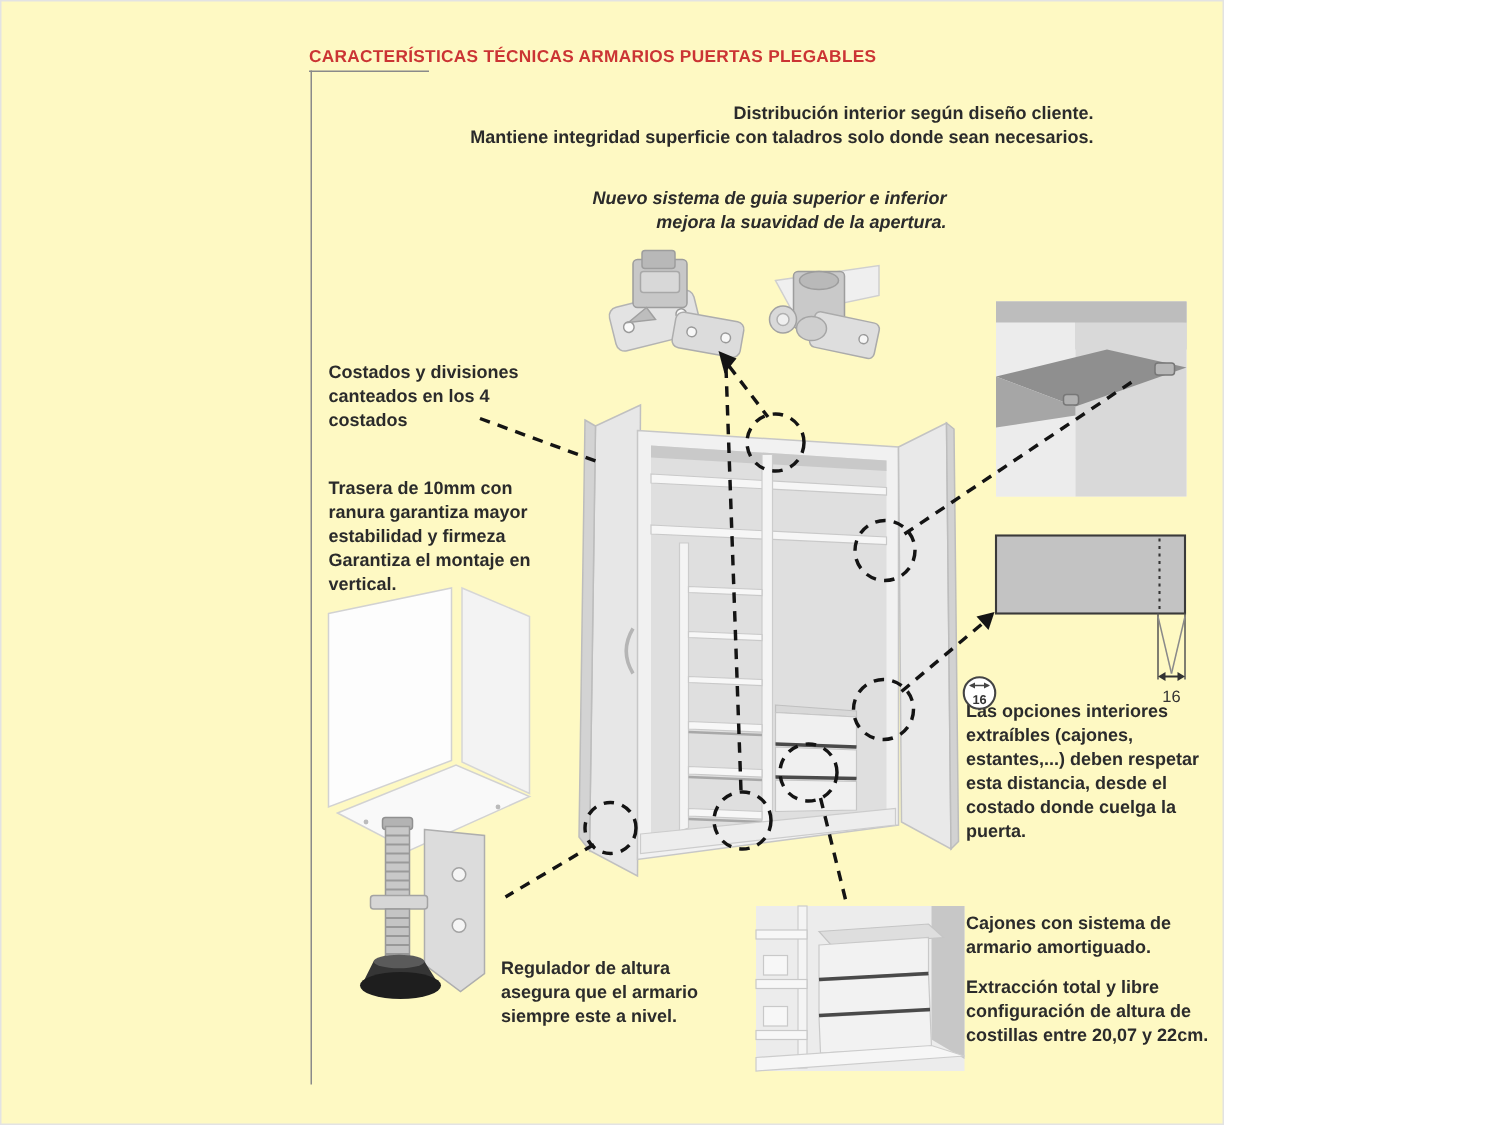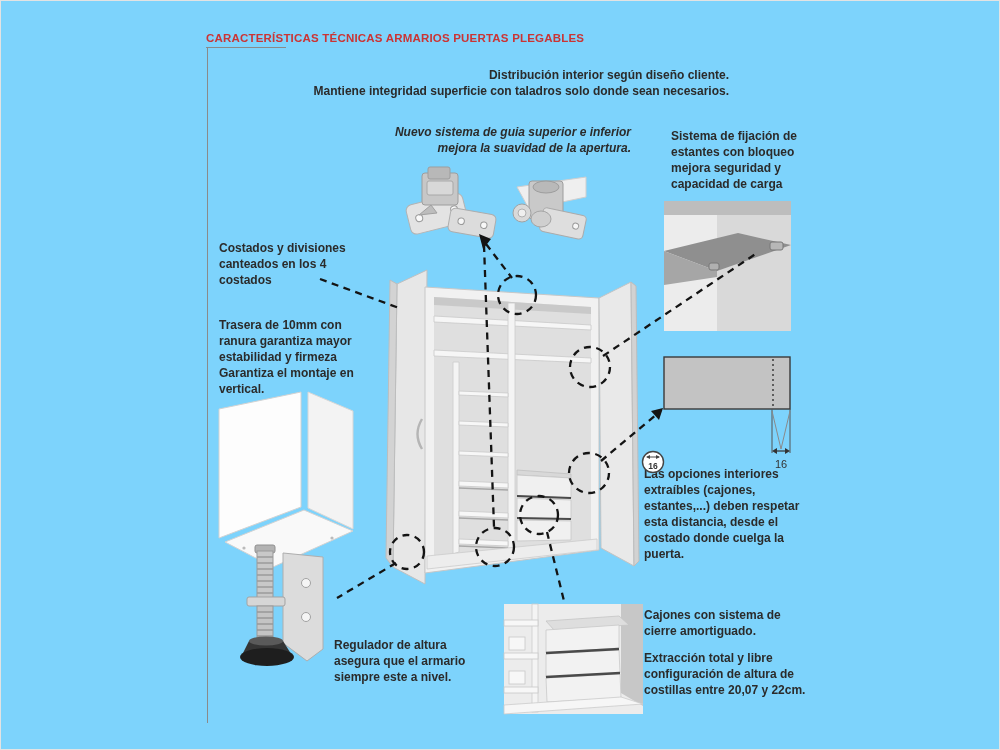--- a/index.html
+++ b/index.html
@@ -1,17 +1,17 @@
 <!DOCTYPE html>
 <html><head>
 <meta charset="utf-8">
 <style>
   html,body{margin:0;padding:0;background:#ffffff;}
   .page{
-    position:relative;width:1000px;height:750px;background:#7dd3fc;
+    position:relative;width:816px;height:750px;background:#fef9c3;
     font-family:"Liberation Sans",sans-serif;font-weight:700;color:#2b2b2b;
     border:1px solid #e3e3e3;box-sizing:border-box;overflow:hidden;
   }
   .abs{position:absolute;}
   .title{
     font-size:11.5px;letter-spacing:.2px;color:#cb3434;white-space:nowrap;
   }
   .txt{font-size:12px;line-height:16px;}
   .center{text-align:right;}
   .rule-h{border-top:1.6px solid #8a8a8a;}
@@ -30,29 +30,28 @@
   <div class="abs txt center" style="left:298px;top:66px;width:430px;">
     <div>Distribución interior según diseño cliente.</div>
     <div>Mantiene integridad superficie con taladros solo donde sean necesarios.</div>
   </div>
 
   <div class="abs txt center" style="left:350px;top:123px;width:280px;font-style:italic;">
     <div>Nuevo sistema de guia superior e inferior</div>
     <div>mejora la suavidad de la apertura.</div>
   </div>
 
-  <div class="abs txt" style="left:670px;top:127px;width:142px;">Sistema de fijación de estantes con bloqueo mejora seguridad y capacidad de carga</div>
 
   <div class="abs txt" style="left:218px;top:239px;width:135px;">Costados y divisiones canteados en los 4 costados</div>
   <div class="abs txt" style="left:218px;top:316px;width:145px;">Trasera de 10mm con ranura garantiza mayor estabilidad y firmeza</div>
   <div class="abs txt" style="left:218px;top:364px;width:145px;">Garantiza el montaje en vertical.</div>
 
   <div class="abs txt" style="left:643px;top:465px;width:165px;">Las opciones interiores extraíbles (cajones, estantes,...) deben respetar esta distancia, desde el costado donde cuelga la puerta.</div>
 
-  <div class="abs txt" style="left:643px;top:606px;width:172px;">Cajones con sistema de cierre amortiguado.</div>
+  <div class="abs txt" style="left:643px;top:606px;width:172px;">Cajones con sistema de armario amortiguado.</div>
   <div class="abs txt" style="left:643px;top:649px;width:176px;">Extracción total y libre configuración de altura de costillas entre 20,07 y 22cm.</div>
 
   <div class="abs txt" style="left:333px;top:636px;width:150px;">Regulador de altura asegura que el armario siempre este a nivel.</div>
 
   <svg class="abs" style="left:0;top:0;" width="1000" height="750" viewBox="0 0 1000 750">
 
     <g>
       <g transform="rotate(-14 442 205)">
         <rect x="405" y="196" width="58" height="30" rx="6" fill="#e3e3e3" stroke="#b3b3b3"></rect>
         <circle cx="416" cy="211" r="3.5" fill="#fafafa" stroke="#9a9a9a"></circle>

